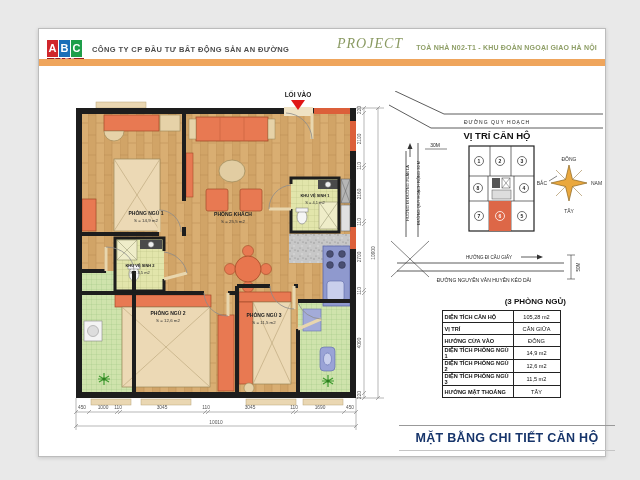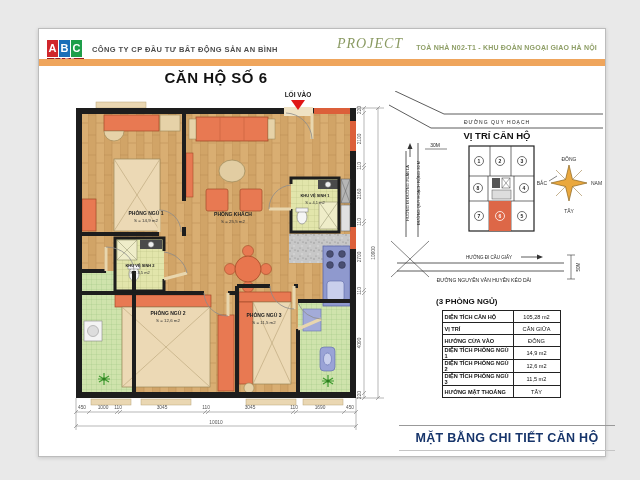--- a/index.html
+++ b/index.html
@@ -16,21 +16,21 @@
   .accent-bar{position:absolute;left:0;top:30px;width:100%;height:7px;background:#efa55c;}
   .project{position:absolute;left:298px;top:7px;font-family:"Liberation Serif",serif;font-style:italic;
            font-size:14px;color:#8a9a62;letter-spacing:1px;text-align:center;}
   .project-sub{position:absolute;right:8px;top:15px;font-size:7px;color:#8e9e66;font-weight:bold;letter-spacing:.2px;}
   .plan-title{position:absolute;left:37px;top:40px;width:280px;text-align:center;font-size:15px;
               font-weight:bold;color:#111;letter-spacing:.5px;}
   .floor-svg{position:absolute;left:17px;top:60px;}
   .loc-svg{position:absolute;left:350px;top:62px;}
   .info{position:absolute;left:397px;top:266px;width:130px;}
   .info-title{text-align:center;font-size:10.5px;font-weight:bold;color:#111;}
-  .info-subtitle{text-align:left;font-size:8px;font-weight:bold;color:#111;margin-top:2px;}
+  .info-subtitle{text-align:right;font-size:8px;font-weight:bold;color:#111;margin-top:2px;}
   .info table{border-collapse:collapse;margin:4px auto 0;}
   .info td{border:1px solid #222;height:11px;padding:0 2px;}
   .info .lbl{font-size:5.6px;font-weight:bold;color:#111;width:66px;}
   .info .val{font-size:5.6px;color:#111;width:42px;text-align:center;}
   .footer{position:absolute;left:360px;top:396px;width:216px;height:24px;border-top:1px solid #999;
           border-bottom:1px solid #c5c5c5;text-align:center;line-height:24px;font-size:12.5px;
           font-weight:bold;color:#17356b;letter-spacing:.3px;}
   svg text{font-family:"Liberation Sans",sans-serif;}
 </style>
 </head>
@@ -40,26 +40,25 @@
  <div class="page">
 
   <div class="logo">
     <div class="logo-row">
       <span class="logo-tile logo-a">A</span>
       <span class="logo-tile logo-b">B</span>
       <span class="logo-tile logo-c">C</span>
     </div>
     <div class="logo-land">LAND</div>
   </div>
-  <div class="company">CÔNG TY CP ĐẦU TƯ BẤT ĐỘNG SẢN AN BÌNH</div>
+  <div class="company">CÔNG TY CP ĐẦU TƯ BẤT ĐỘNG SẢN AN ĐƯỜNG</div>
   <div class="accent-bar"></div>
   <div class="project">PROJECT</div>
   <div class="project-sub">TOÀ NHÀ N02-T1 - KHU ĐOÀN NGOẠI GIAO HÀ NỘI</div>
 
-  <div class="plan-title">CĂN HỘ SỐ 6</div>
 
   <svg class="floor-svg" width="345" height="365" viewBox="0 0 345 365">
     <defs>
       <pattern id="wd" width="16" height="20" patternUnits="userSpaceOnUse">
         <rect width="16" height="20" fill="#d9ae72"></rect>
             <rect width="8" height="20" fill="#d1a467"></rect>
         <path d="M0,0 V20 M8,0 V20" stroke="#b68c52" stroke-width="0.5"></path>
         <path d="M0,6 H8 M8,14 H16" stroke="#b68c52" stroke-width="0.5"></path>
       </pattern>
       <pattern id="ty" width="6" height="6" patternUnits="userSpaceOnUse">

